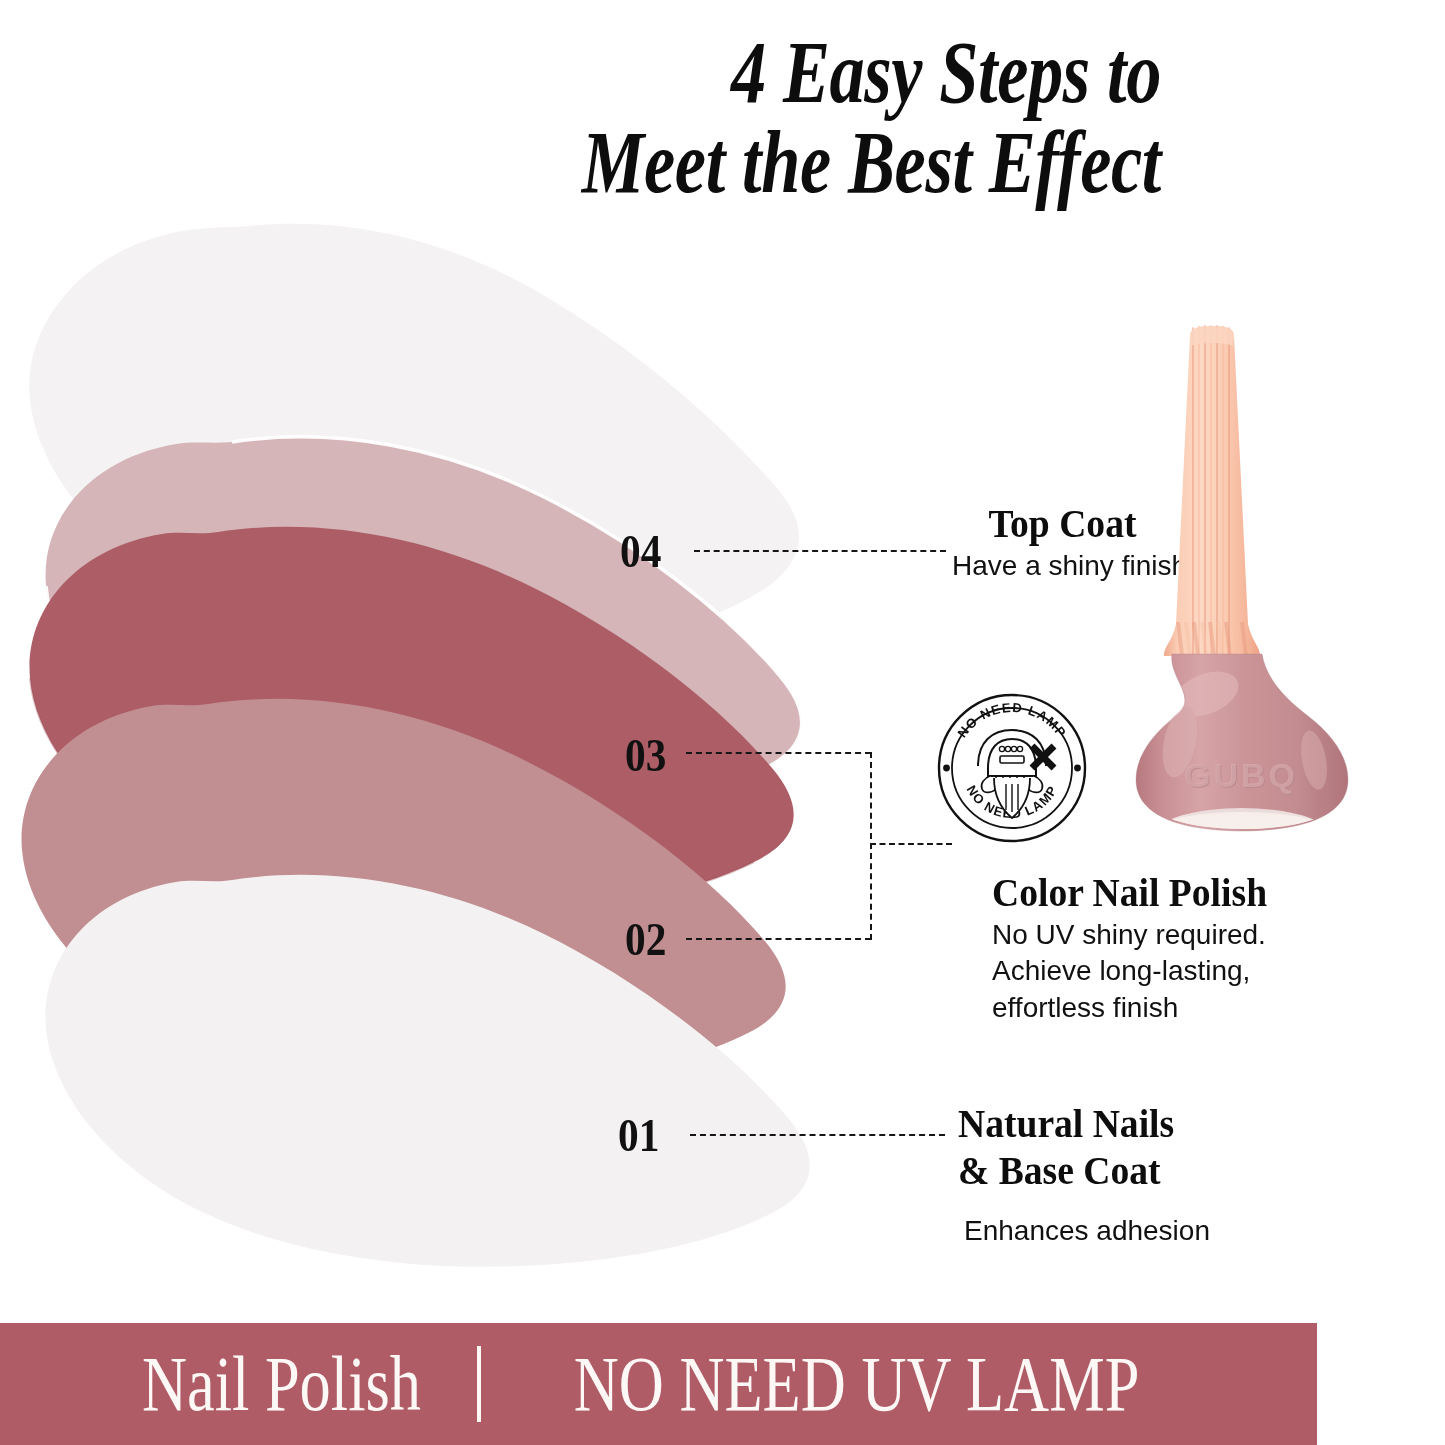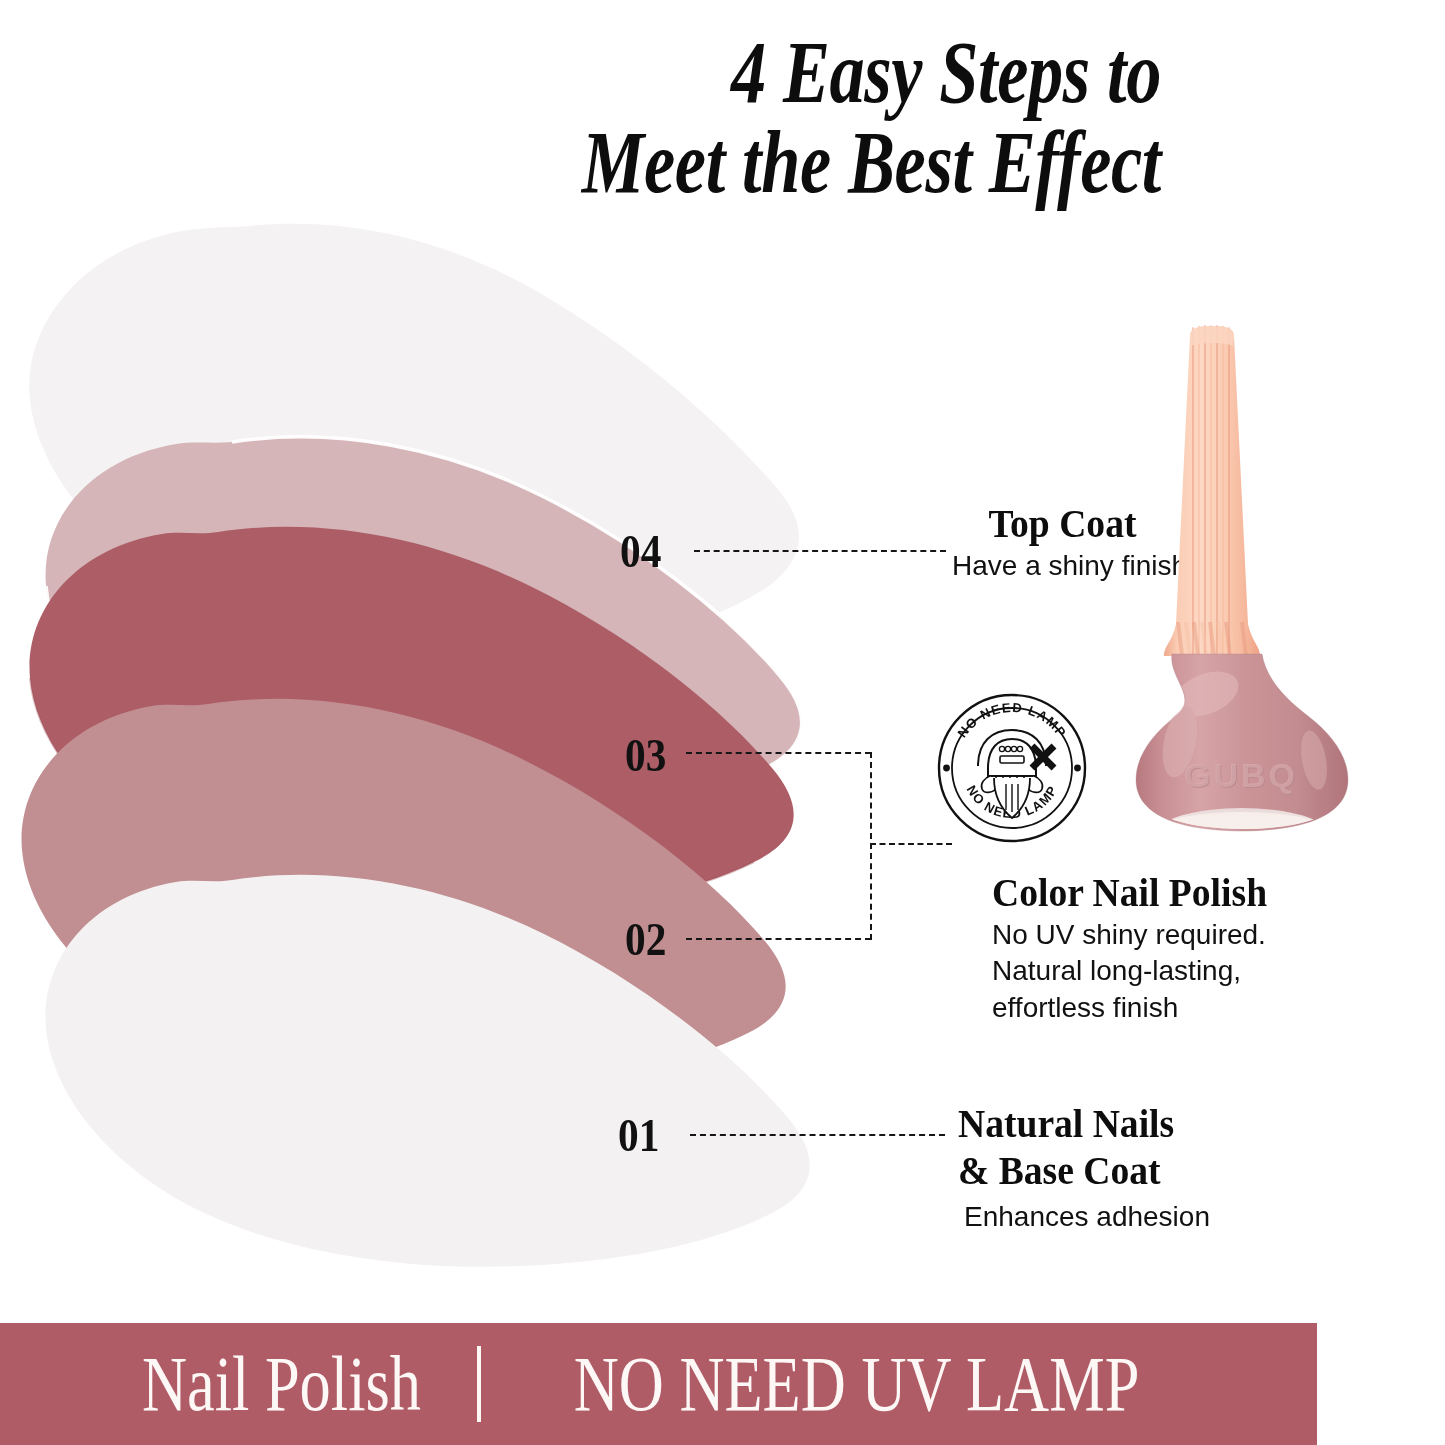--- a/index.html
+++ b/index.html
@@ -285,28 +285,28 @@
       <path d="M 58 86 C 58 104 64 116 76 126 C 88 116 94 104 94 86" fill="#fff" stroke="#111" stroke-width="1.8"></path>
       <path d="M 70 92 L 70 118 M 76 92 L 76 120 M 82 92 L 82 118" fill="none" stroke="#111" stroke-width="1.4"></path>
 
       <path d="M 96 54 L 118 76 M 118 54 L 96 76" stroke="#111" stroke-width="7" stroke-linecap="butt"></path>
     </svg>
   </div>
 
   <div class="callout" style="left:992px; top:846px;margin-top:23px;">
     <div class="c-head">Color Nail Polish</div>
     <div class="c-sub">No UV shiny required.</div>
-    <div class="c-sub">Natural long-lasting,</div>
+    <div class="c-sub">Achieve long-lasting,</div>
     <div class="c-sub">effortless finish</div>
   </div>
 
   <div class="callout" style="left:958px; top:1100px;">
     <div class="c-head">Natural Nails</div>
     <div class="c-head">&amp; Base Coat</div>
-    <div class="c-sub" style="margin-top:6px; margin-left:6px;">Enhances adhesion</div>
+    <div class="c-sub" style="margin-top:20px; margin-left:6px;">Enhances adhesion</div>
   </div>
 
   <div id="bottle">
     <svg viewBox="0 0 248 522">
       <defs>
         <linearGradient id="capGrad" x1="0" y1="0" x2="1" y2="0">
           <stop offset="0%" stop-color="#f0a98c"></stop>
           <stop offset="14%" stop-color="#fbcdb5"></stop>
           <stop offset="38%" stop-color="#fdd8c4"></stop>
           <stop offset="62%" stop-color="#fbcdb5"></stop>

